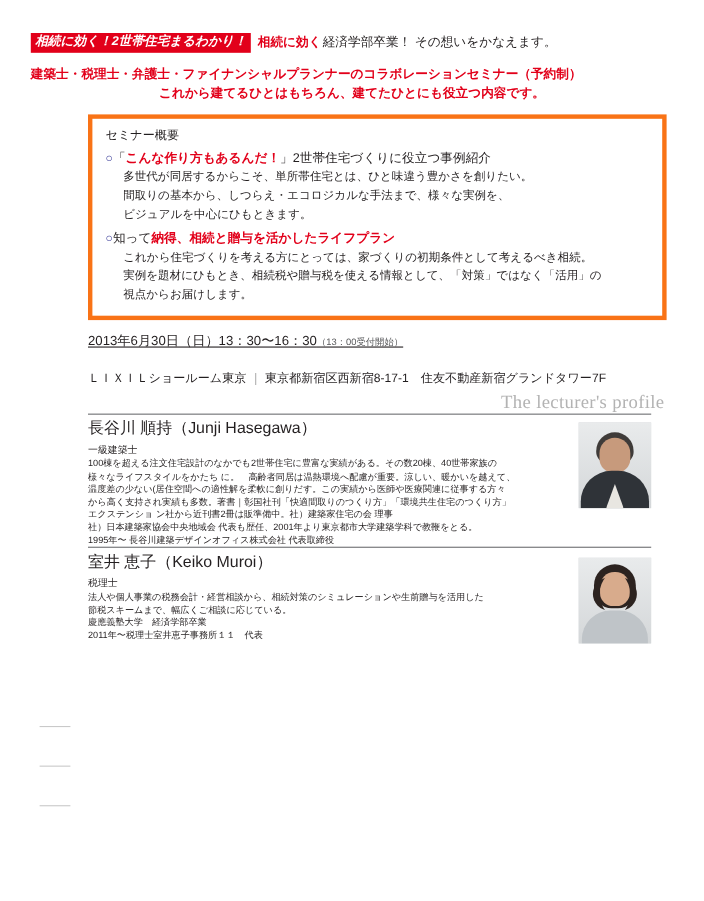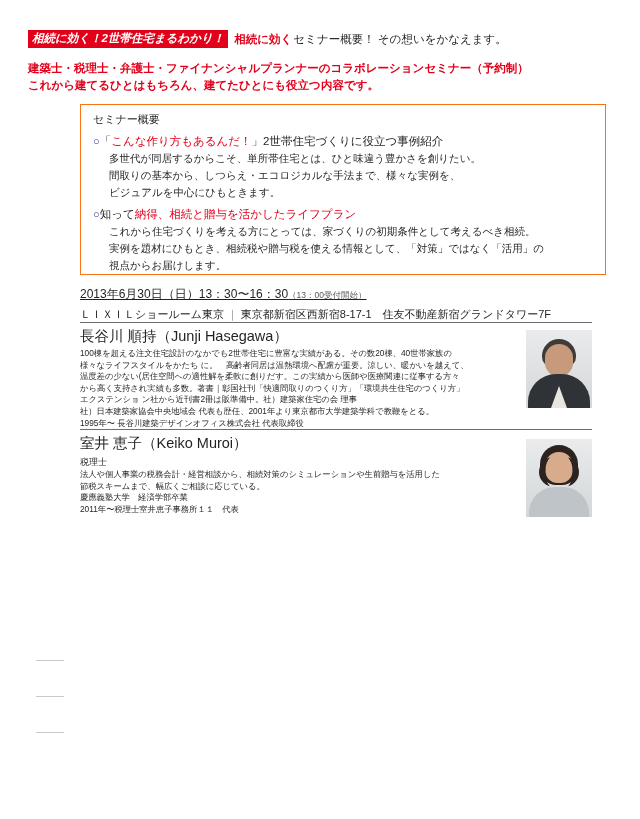--- a/index.html
+++ b/index.html
@@ -55,49 +55,50 @@
   .subhead {
     margin-top: 12px;
     font-size: 11.5px;
     line-height: 17px;
     color: #e2001a;
     font-weight: bold;
     white-space: nowrap;
   }
   .subhead .line2 {
     color: #e2001a;
+    text-align: center;
   }
 
   
   .outline-box {
     margin-top: 10px;
     margin-left: 52px;
     margin-right: 6px;
-    border: 1px solid #f97316;
-    padding: 7px 10px 0 12px;
+    border: 4px solid #f97316;
+    padding: 7px 10px 10px 12px;
     box-sizing: border-box;
   }
   .outline-title {
     font-size: 11px;
     color: #231f20;
     margin-bottom: 5px;
   }
   .bullet-line {
     font-size: 11.5px;
     line-height: 18px;
     color: #231f20;
     white-space: nowrap;
   }
   .bullet-line .circ {
     color: #2e3192;
     font-size: 11px;
   }
   .bullet-line .emph {
     color: #e2001a;
-    font-weight: normal;
+    font-weight: bold;
   }
   .body-line {
     font-size: 10.5px;
     line-height: 17px;
     color: #231f20;
     padding-left: 16px;
     white-space: nowrap;
   }
   .gap-s { height: 4px; }
 
@@ -117,21 +118,21 @@
   }
   .note {
     margin-left: 52px;
     font-size: 8.5px;
     color: #58595b;
     line-height: 13px;
     white-space: nowrap;
   }
   .venue {
     margin-left: 52px;
-    margin-top: 2px;
+    margin-top: 16px;
     font-size: 11px;
     color: #231f20;
     white-space: nowrap;
     line-height: 16px;
   }
   .venue .sep { color: #8c8c8c; padding: 0 3px; }
 
   
   .profile-head {
     margin-top: 4px;
@@ -256,21 +257,21 @@
   }
 </style>
 </head>
 <body>
 
 <div class="page">
 
   <div class="headline">
     <span class="hl-red">相続に効く！2世帯住宅まるわかり！</span>
     <span class="hl-mid">相続に効く</span>
-    <span class="hl-tail">セミナー概要！ その想いをかなえます。</span>
+    <span class="hl-tail">経済学部卒業！ その想いをかなえます。</span>
   </div>
 
   <div class="subhead">
     <div>建築士・税理士・弁護士・ファイナンシャルプランナーのコラボレーションセミナー（予約制）</div>
     <div class="line2">これから建てるひとはもちろん、建てたひとにも役立つ内容です。</div>
   </div>
 
   <div class="outline-box">
     <div class="outline-title">セミナー概要</div>
 
@@ -291,26 +292,28 @@
     <div class="body-line">視点からお届けします。</div>
   </div>
 
   <div class="datetime">
     <span>2013年6月30日（日）13：30〜16：30</span><span class="small">（13：00受付開始）</span>
   </div>
   <div class="venue">
     <span>ＬＩＸＩＬショールーム東京</span><span class="sep">｜</span><span>東京都新宿区西新宿8-17-1　住友不動産新宿グランドタワー7F</span>
   </div>
 
+  <div class="profile-head">The lecturer's profile</div>
 
   <div class="lecturer">
     <div class="lect-rule"></div>
     <div class="lect-name">長谷川 順持（Junji Hasegawa）</div>
     <div class="lect-body">
       <div class="lect-text">
+        <div class="lect-role">一級建築士</div>
         <div class="lect-desc">100棟を超える注文住宅設計のなかでも2世帯住宅に豊富な実績がある。その数20棟、40世帯家族の</div>
         <div class="lect-desc">様々なライフスタイルをかたち に。　高齢者同居は温熱環境へ配慮が重要。涼しい、暖かいを越えて、</div>
         <div class="lect-desc">温度差の少ない(居住空間への適性解を柔軟に創りだす。この実績から医師や医療関連に従事する方々</div>
         <div class="lect-desc">から高く支持され実績も多数。著書｜彰国社刊「快適間取りのつくり方」「環境共生住宅のつくり方」</div>
         <div class="lect-desc">エクステンショ ン社から近刊書2冊は販準備中。社）建築家住宅の会 理事</div>
         <div class="lect-desc">社）日本建築家協会中央地域会 代表も歴任、2001年より東京都市大学建築学科で教鞭をとる。</div>
         <div class="lect-desc">1995年〜 長谷川建築デザインオフィス株式会社 代表取締役</div>
       </div>
       <div class="portrait p1">
         <div class="bg"></div>

